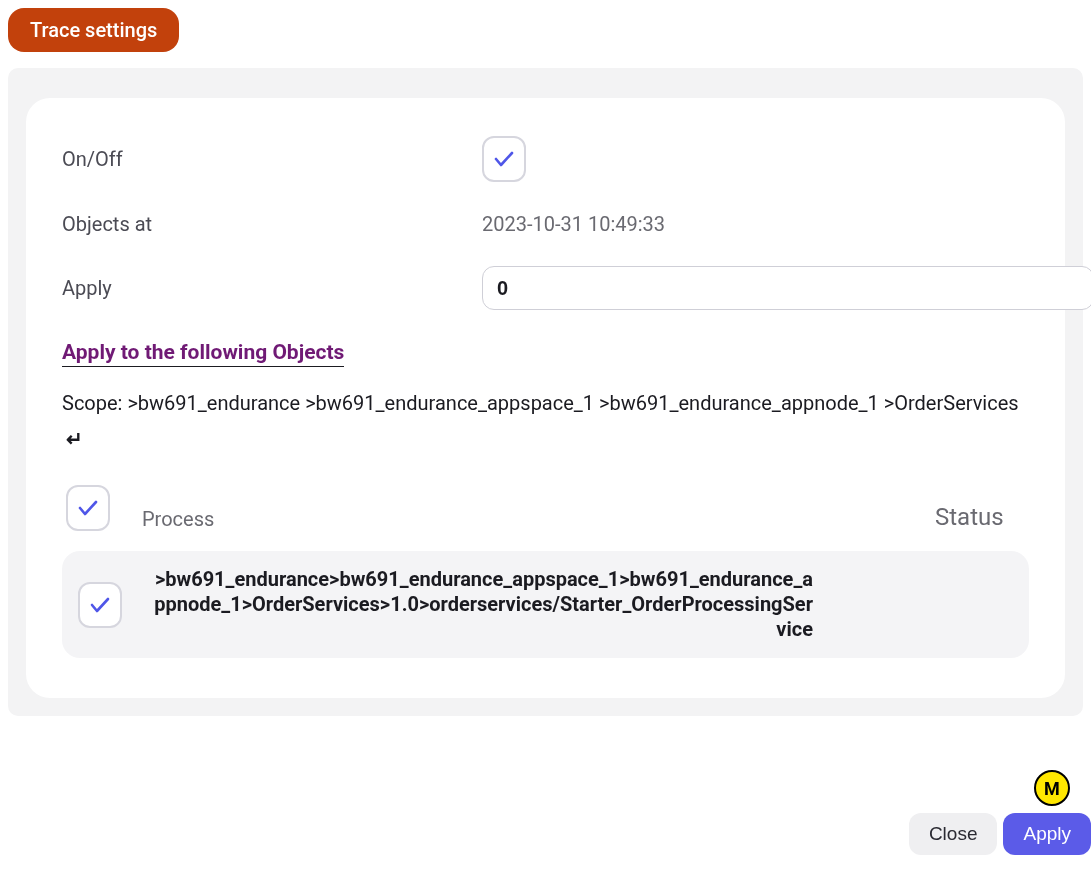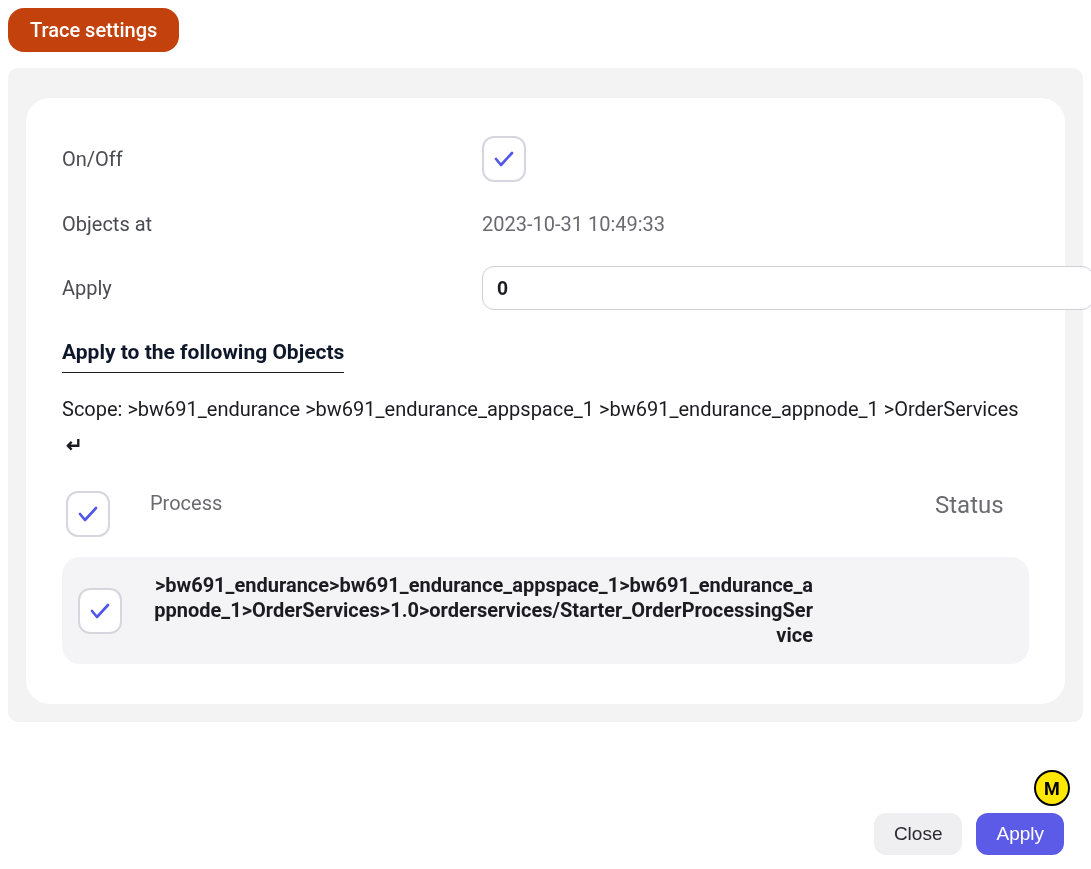--- a/index.html
+++ b/index.html
@@ -70,40 +70,39 @@
     border-radius: 12px;
     padding: 0 14px;
     font-size: 20px;
     font-weight: 700;
     color: #1b1b21;
     outline: none;
   }
   .section-head {
     font-size: 21px;
     font-weight: 700;
-    color: #0f172a;
-    padding-bottom: 8px;
+    color: #701a75;
+    padding-bottom: 2px;
     border-bottom: 1.6px solid #1b1b21;
     display: inline-block;
     margin-bottom: 18px;
   }
   .scope-line {
     font-size: 20px;
     color: #1b1b21;
     line-height: 1.8;
     margin-bottom: 28px;
   }
   .scope-line .scope-label { font-style: normal; }
   .scope-line .scope-path { }
   .scope-line .ret-icon { font-style: normal; font-weight: 700; margin-left: 4px; }
   .header-row {
     display: flex;
-    align-items: flex-start;
+    align-items: flex-end;
     padding: 0 4px 20px 4px;
-    gap: 8px;
   }
   .header-row .hcheck {
     flex: 0 0 48px;
     margin-right: 28px;
   }
   .header-row .hprocess {
     flex: 1;
     color: #6a6a71;
     font-size: 20px;
   }
@@ -148,24 +147,24 @@
     border: 2px solid #000000;
     display: flex;
     align-items: center;
     justify-content: center;
     font-weight: 700;
     font-size: 18px;
     color: #000000;
   }
   .footer {
     position: absolute;
-    right: 27px;
+    right: 0;
     bottom: 14px;
     display: flex;
-    gap: 14px;
+    gap: 6px;
   }
   .btn {
     font-size: 19px;
     padding: 10px 20px;
     border-radius: 12px;
     border: none;
     cursor: pointer;
     font-weight: 500;
   }
   .btn-close {

